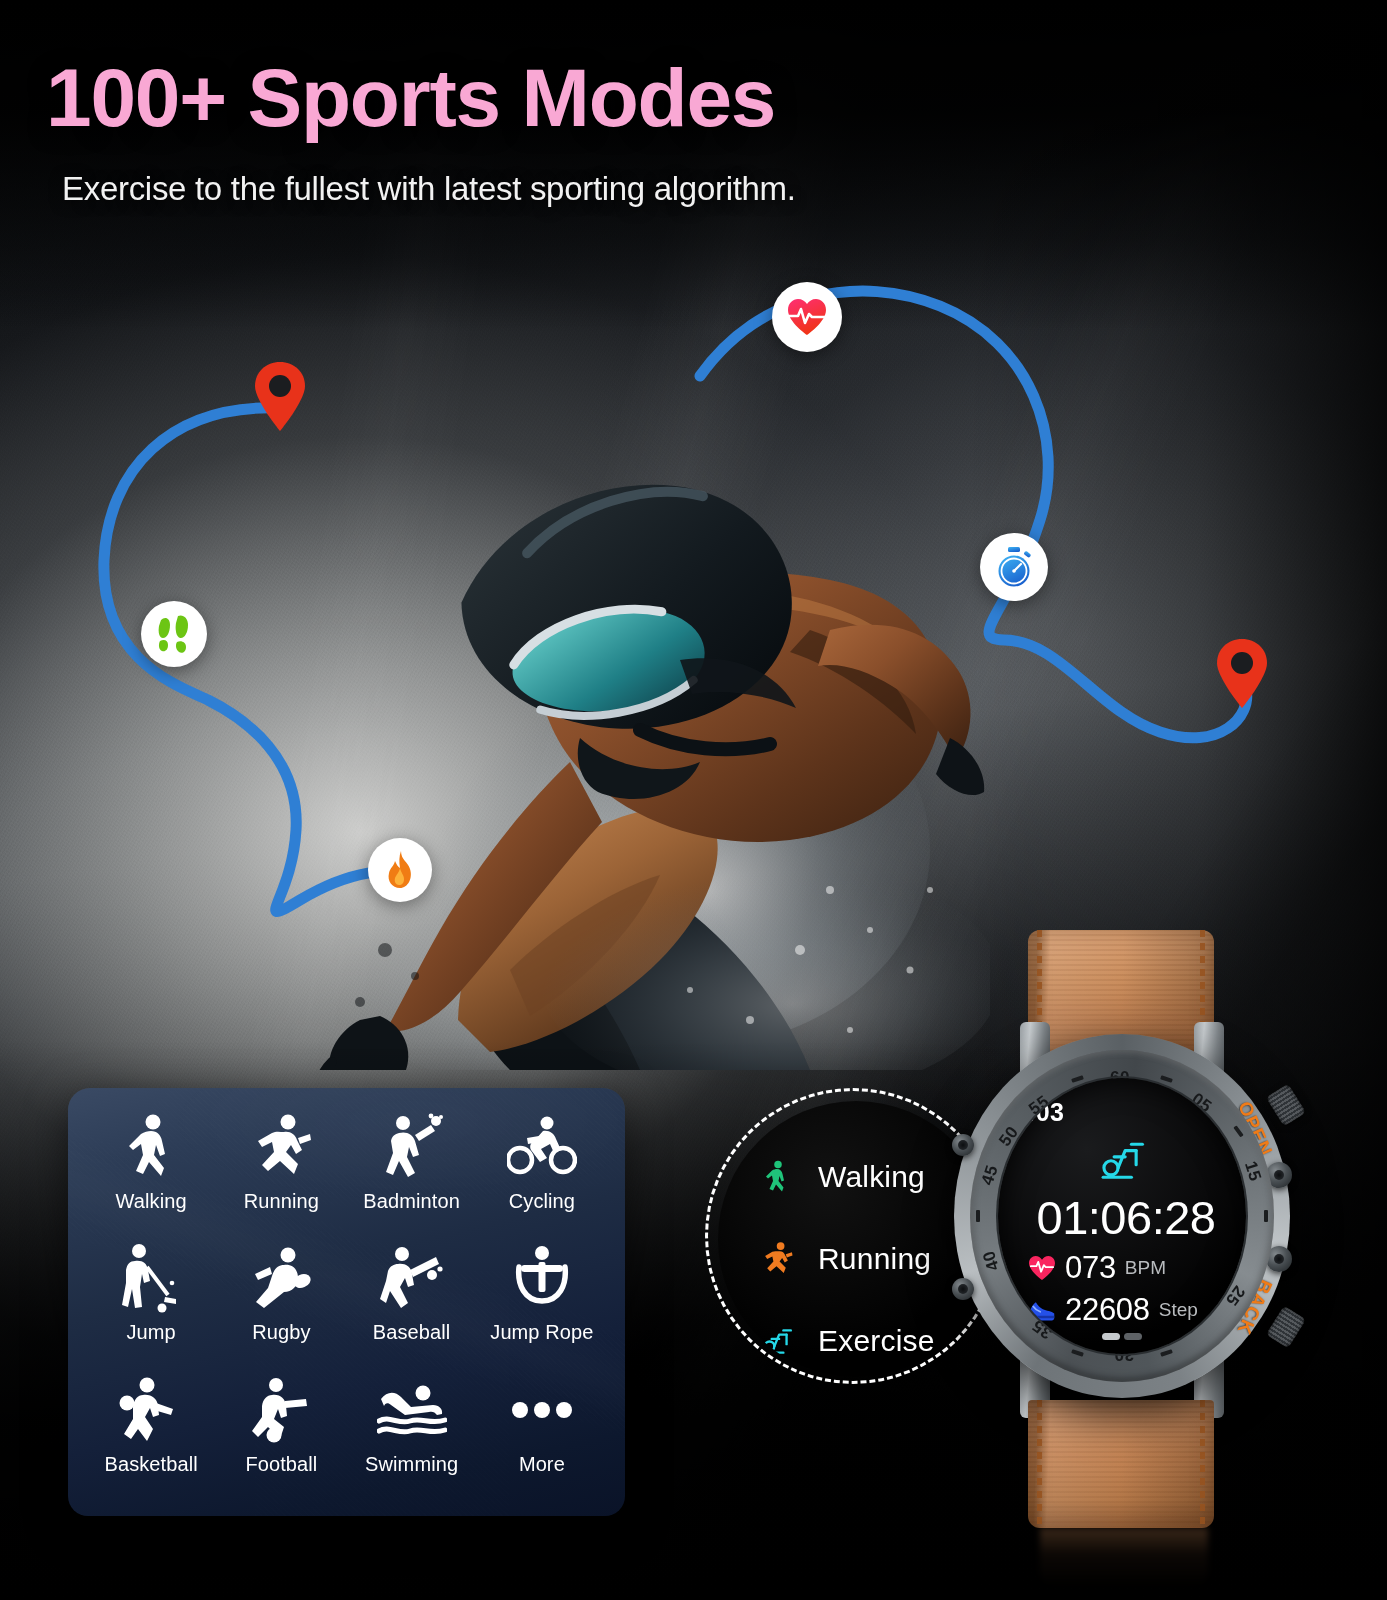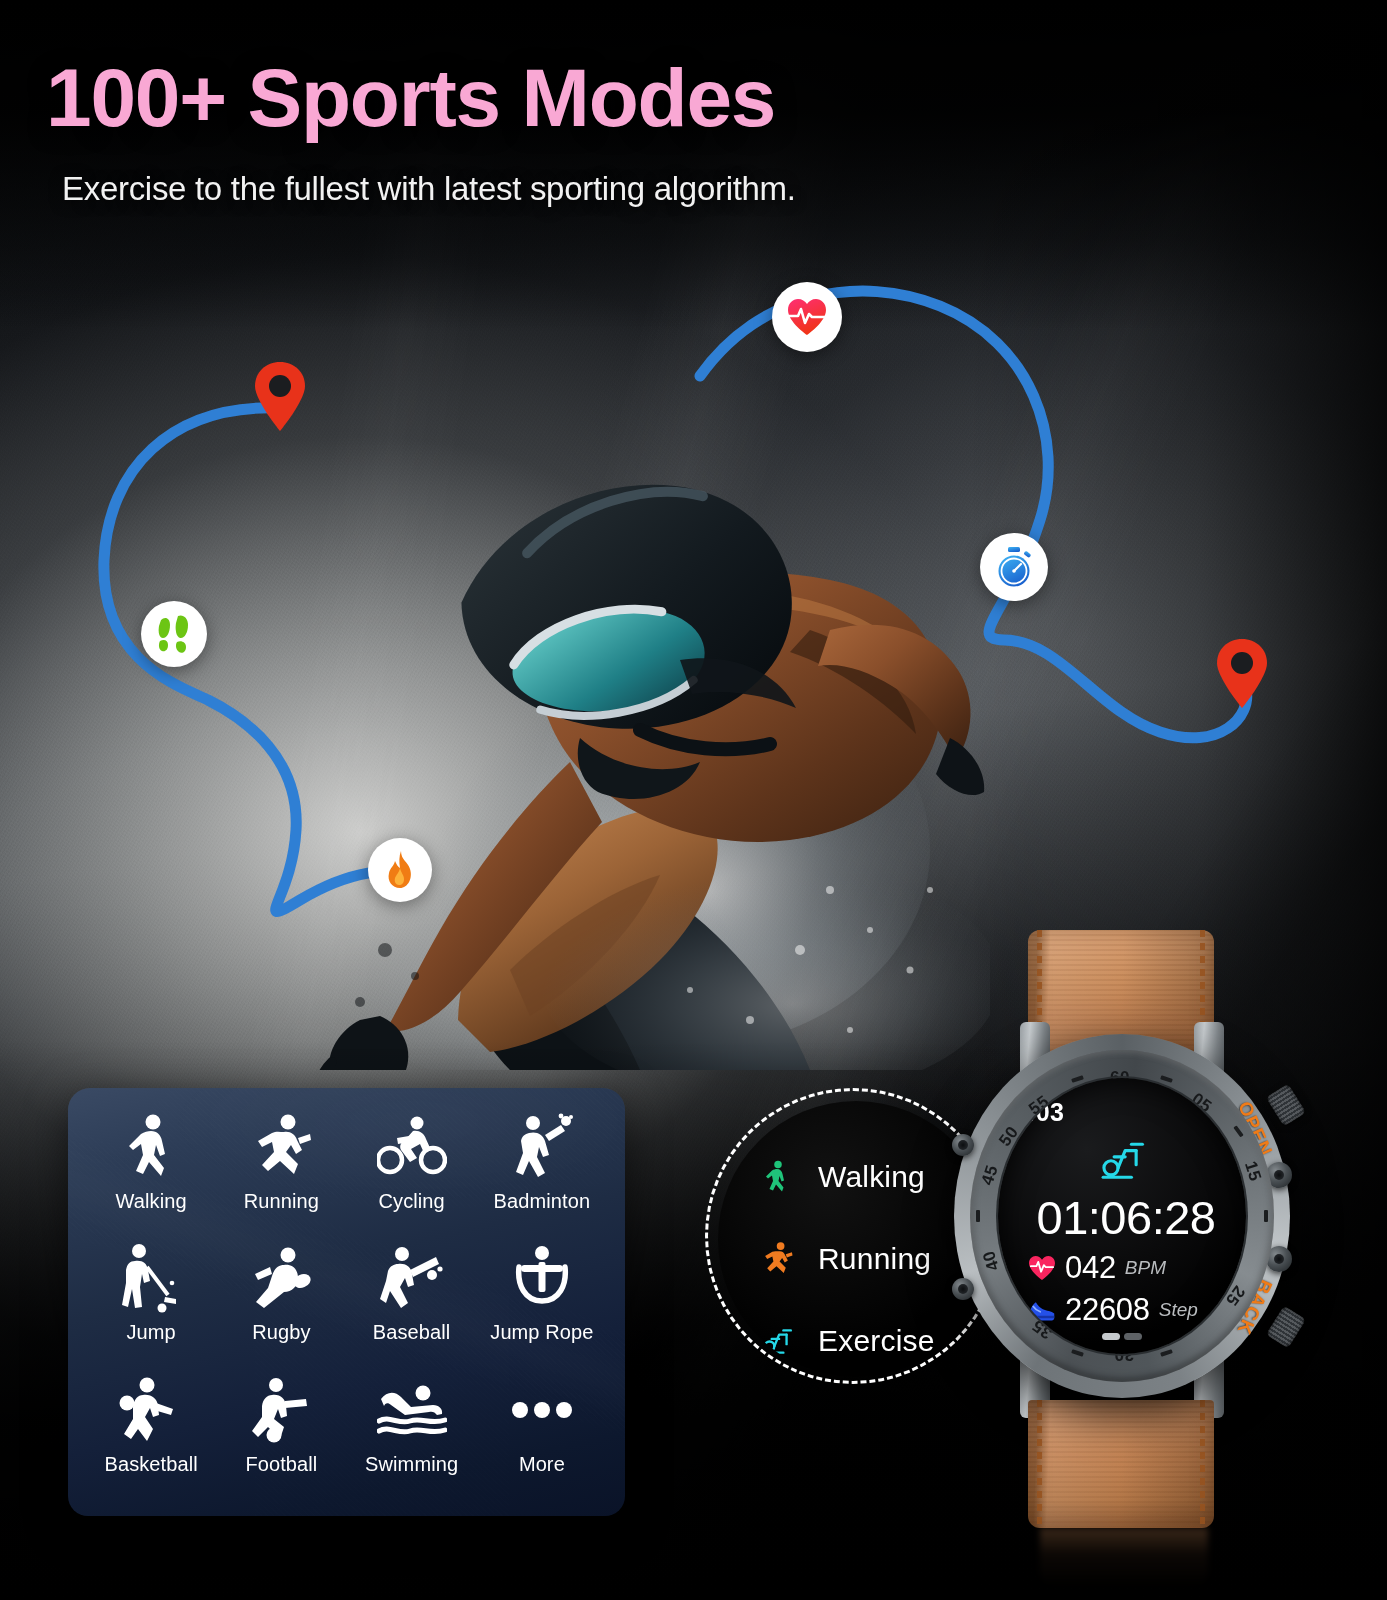--- a/index.html
+++ b/index.html
@@ -175,21 +175,21 @@
     letter-spacing:1px; text-shadow:0 1px 2px rgba(0,0,0,.6); }
 
   
   .d-time { position:absolute; left:0; right:0; top:20px; 
     font-size:25px; font-weight:600; color:#fff; letter-spacing:.5px; }
   .d-sporticon { position:absolute; left:0; right:0; top:60px; display:flex; justify-content:center; }
   .d-timer { position:absolute; left:8px; right:0; top:112px; text-align:center;
     font-size:47px; font-weight:500; color:#fff; letter-spacing:-.5px; }
   .d-stat { position:absolute; display:flex; align-items:center; gap:9px; left:30px; }
   .d-stat .sv { font-size:31px; font-weight:500; color:#fff; letter-spacing:-.3px; }
-  .d-stat .su { font-size:19px; color:#b9bcbf;font-style:italic; }
+  .d-stat .su { font-size:19px; color:#b9bcbf; }
   .d-bpm { top:172px; }
   .d-step { top:214px;justify-content:space-between; }
   .d-dots { position:absolute; left:0; right:0; bottom:14px; display:flex; justify-content:center; gap:4px; }
   .d-dots i { display:block; width:18px; height:7px; border-radius:4px; background:#5e6266; }
   .d-dots i.on { background:#c6cacd; }
 
   .reflection {
     position:absolute; left:1040px; top:1528px; width:168px; height:58px;
     background:linear-gradient(180deg, rgba(186,126,80,.30) 0%, rgba(120,78,48,.10) 45%, rgba(0,0,0,0) 100%);
     filter:blur(3px); border-radius:0 0 16px 16px;
@@ -396,43 +396,43 @@
             <circle cx="38" cy="8" r="7.5"></circle>
             <path d="M34 18 C40 17 45 20 47 26 L52 36 L46 40 L41 31 L36 38 L48 50 L44 60 L30 47 L18 57 L12 51 L24 38 L22 28 L12 33 L8 27 L22 19 C26 17 30 18 34 18 Z"></path>
             <path d="M48 24 L60 20 L61 26 L50 30 Z"></path>
           </svg>
         </span>
         <span class="glabel">Running</span>
       </div>
 
       <div class="gcell">
         <span class="gicon">
-          <svg width="70" height="62" viewBox="0 0 70 62" fill="#fff">
-            <circle cx="40" cy="7" r="6.5"></circle>
-            <circle cx="13" cy="44" r="12" fill="none" stroke="#fff" stroke-width="4.5"></circle>
-            <circle cx="56" cy="44" r="12" fill="none" stroke="#fff" stroke-width="4.5"></circle>
-            <path d="M36 15 C42 14 47 17 49 23 L54 34 L47 37 L43 28 L34 33 L40 42 L33 46 L24 34 C22 30 24 26 28 24 L36 15 Z"></path>
-            <path d="M20 22 L32 20 L33 26 L21 28 Z"></path>
-          </svg>
-        </span>
-        <span class="glabel">Cycling</span>
-      </div>
-
-      <div class="gcell">
-        <span class="gicon">
           <svg width="62" height="68" viewBox="0 0 62 68" fill="#fff">
             <circle cx="22" cy="10" r="7"></circle>
             <path d="M18 20 C25 18 32 21 34 28 L38 42 L32 44 L28 34 L26 44 L34 60 L27 64 L18 48 L12 62 L5 59 L12 40 L10 28 C11 23 14 21 18 20 Z"></path>
             <path d="M34 22 L50 12 L54 18 L38 28 Z"></path>
             <circle cx="55" cy="8" r="5"></circle>
             <circle cx="50" cy="3" r="2.4"></circle>
               <circle cx="60" cy="4" r="2"></circle>
           </svg>
         </span>
         <span class="glabel">Badminton</span>
+      </div>
+
+      <div class="gcell">
+        <span class="gicon">
+          <svg width="70" height="62" viewBox="0 0 70 62" fill="#fff">
+            <circle cx="40" cy="7" r="6.5"></circle>
+            <circle cx="13" cy="44" r="12" fill="none" stroke="#fff" stroke-width="4.5"></circle>
+            <circle cx="56" cy="44" r="12" fill="none" stroke="#fff" stroke-width="4.5"></circle>
+            <path d="M36 15 C42 14 47 17 49 23 L54 34 L47 37 L43 28 L34 33 L40 42 L33 46 L24 34 C22 30 24 26 28 24 L36 15 Z"></path>
+            <path d="M20 22 L32 20 L33 26 L21 28 Z"></path>
+          </svg>
+        </span>
+        <span class="glabel">Cycling</span>
       </div>
 
       <div class="gcell">
         <span class="gicon">
           <svg width="62" height="70" viewBox="0 0 62 70" fill="#fff">
             <circle cx="19" cy="8" r="7"></circle>
             <path d="M15 18 C22 17 27 20 28 27 L30 38 L24 40 L22 31 L20 44 L22 64 L15 65 L12 46 L8 64 L2 62 L6 40 L6 27 C7 21 10 18 15 18 Z"></path>
             <path d="M27 24 L48 52" stroke="#fff" stroke-width="4" fill="none"></path>
             <path d="M45 54 L56 56 L56 61 L44 59 Z"></path>
             <circle cx="42" cy="65" r="4.5"></circle>
@@ -653,21 +653,21 @@
           </svg>
         </div>
 
         <div class="d-timer">01:06:28</div>
 
         <div class="d-stat d-bpm">
           <svg width="28" height="26" viewBox="0 0 30 28">
             <path d="M15 27 C15 27 1 17 1 9 C1 4 4.5 1 8 1 C11 1 13.5 2.6 15 5 C16.5 2.6 19 1 22 1 C25.5 1 29 4 29 9 C29 17 15 27 15 27 Z" fill="#f9255f"></path>
             <path d="M3 12 H9 L11 7.5 L14 18 L17 11 L19 13 H27" stroke="#fff" stroke-width="2" fill="none" stroke-linejoin="round" stroke-linecap="round"></path>
           </svg>
-          <span class="sv">042</span>
+          <span class="sv">073</span>
           <span class="su">BPM</span>
         </div>
 
         <div class="d-stat d-step">
           <svg width="28" height="26" viewBox="0 0 32 28">
             <path d="M2 19 C2 13 5 8 9 5 C11 9 14 11 17 13 C21 15 27 15 30 18 L30 23 C30 25 28 26 26 26 L5 26 C3 26 2 24 2 22 Z" fill="#2450e8"></path>
             <path d="M6 10 C8 13 11 15 14 16" stroke="#8fb0ff" stroke-width="2" fill="none" stroke-linecap="round"></path>
             <path d="M3 22 H30" stroke="#1634a8" stroke-width="2.6"></path>
           </svg>
           <span class="sv">22608</span>

